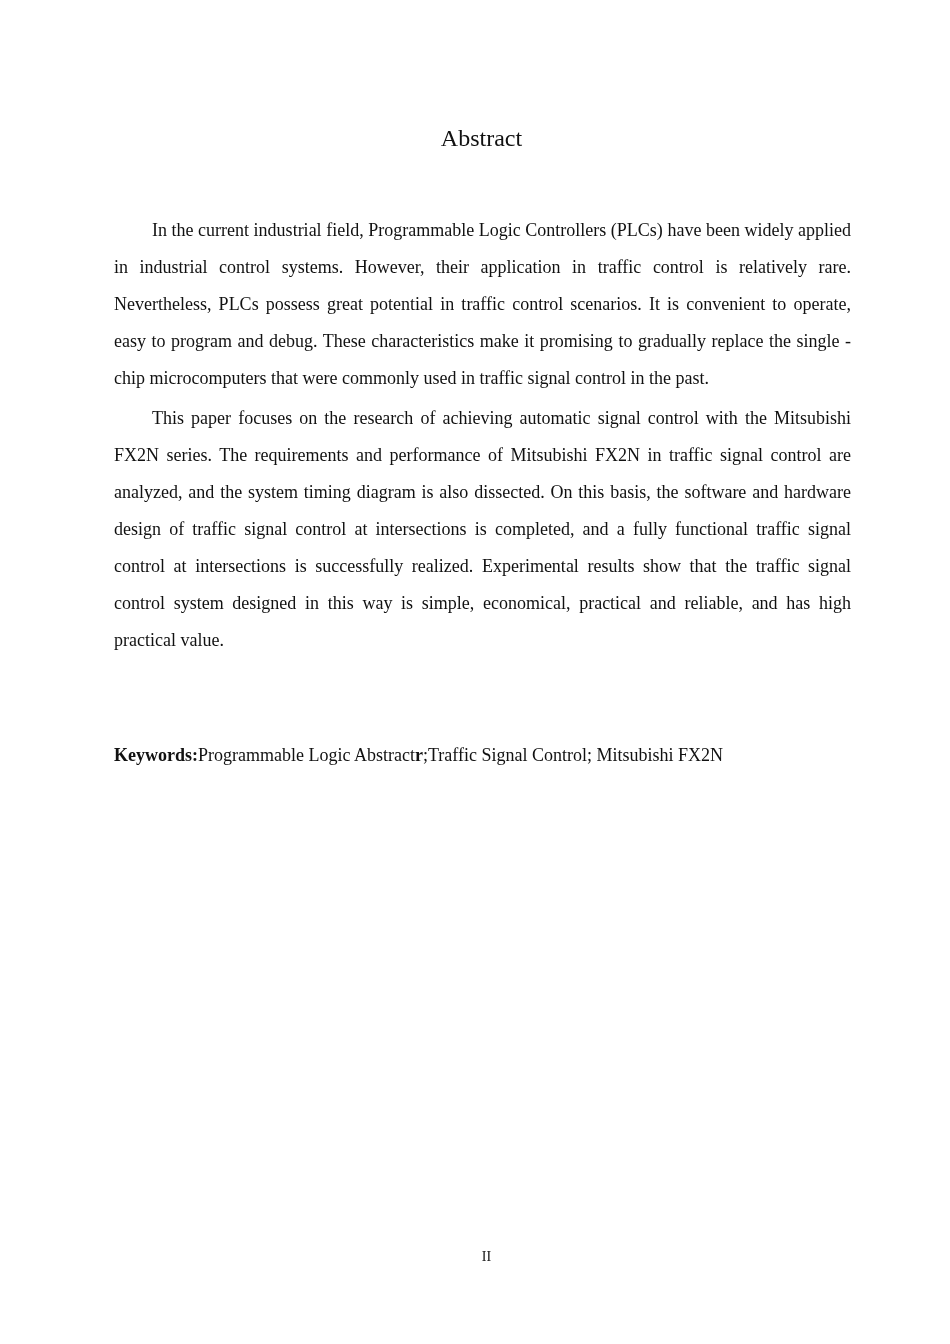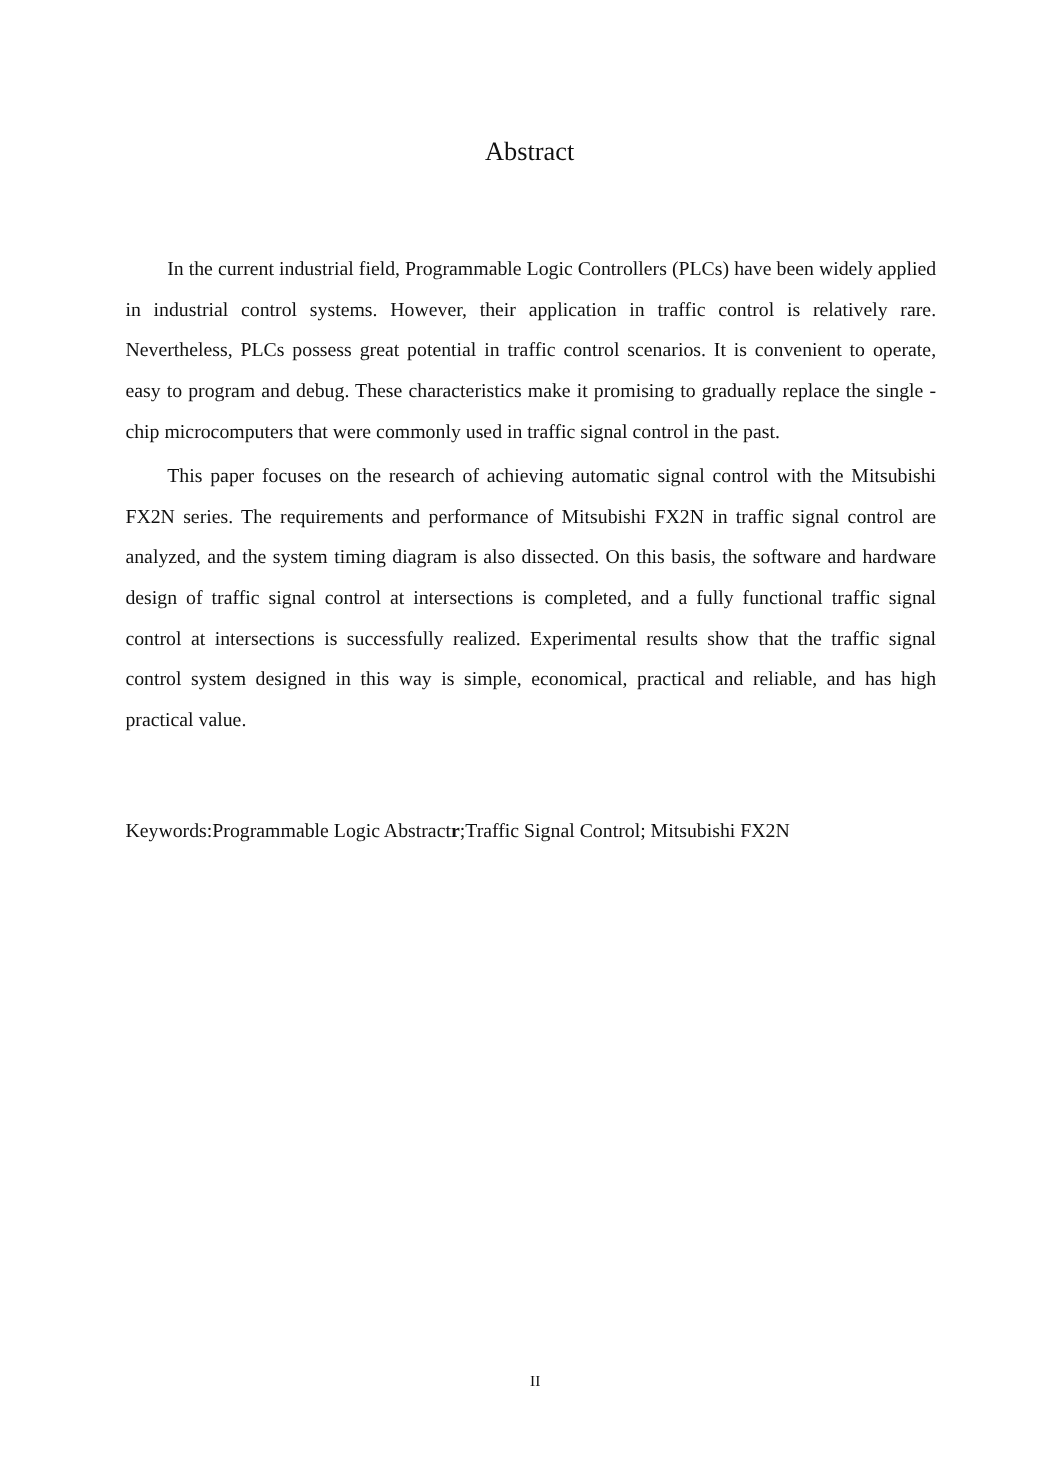--- a/index.html
+++ b/index.html
@@ -26,42 +26,42 @@
       left: 0;
       width: 963px;
       text-align: center;
       font-size: 24px;
       font-weight: normal;
       margin: 0;
     }
     .body-text {
       position: absolute;
       left: 114px;
-      top: 226px;
+      top: 212px;
       width: 737px;
     }
     .para {
       margin: 0;
       font-size: 18px;
       line-height: 37px;
       text-align: justify;
       text-indent: 38px;
     }
     .para + .para {
       margin-top: 3px;
     }
     .keywords {
       position: absolute;
       left: 114px;
       top: 742px;
       font-size: 18px;
       line-height: 26px;
       white-space: nowrap;
     }
-    .kw-label { font-weight: normal; }
+    .kw-label { font-weight: bold; }
     .kw-bold-char { font-weight: bold; }
     .page-number {
       position: absolute;
       top: 1249px;
       left: 0;
       width: 973px;
       text-align: center;
       font-size: 14px;
     }
   </style>

